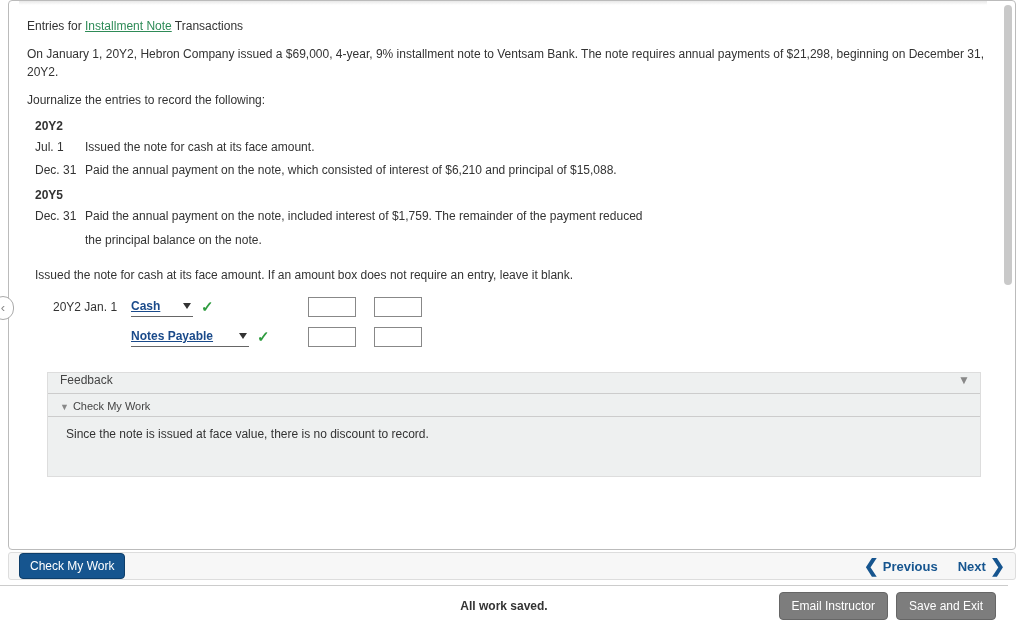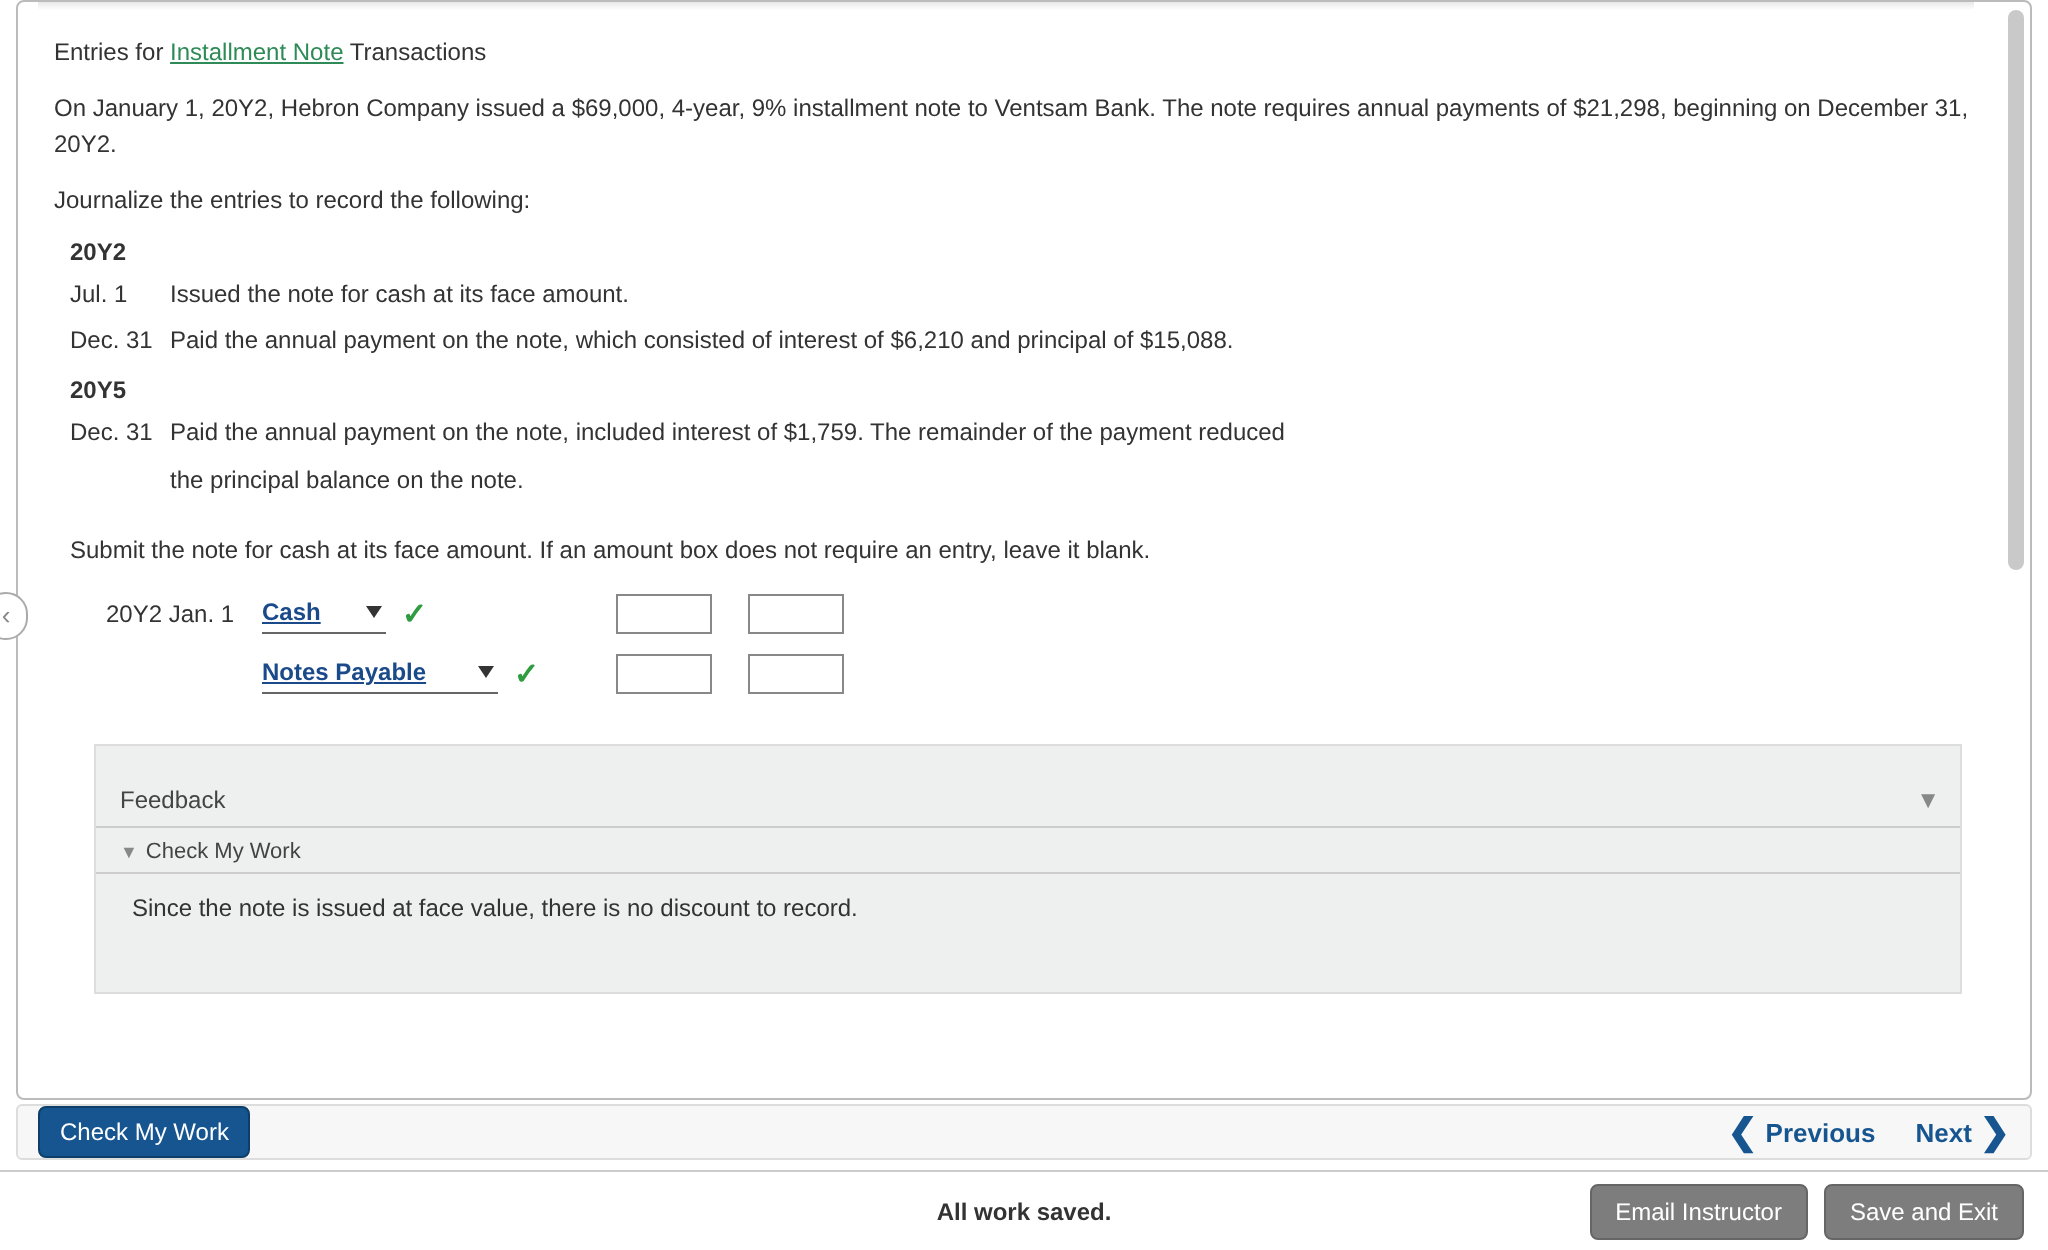--- a/index.html
+++ b/index.html
@@ -22,31 +22,31 @@
   .je { margin:4px 0 0 26px; }
   .je-row { display:flex; align-items:center; height:26px; gap:6px; margin-bottom:4px; }
   .je-date { width:72px; font-size:12px; }
   .sel { position:relative; display:inline-flex; align-items:center; border-bottom:1px solid #666; height:20px; padding-right:14px; }
   .sel a { color:#1a4a8a; font-weight:bold; text-decoration:underline; font-size:12px; }
   .sel .caret { position:absolute; right:2px; top:6px; width:0; height:0; border-left:4px solid transparent; border-right:4px solid transparent; border-top:6px solid #333; }
   .chk { color:#2e9c3f; font-size:15px; font-weight:bold; margin:0 2px 0 2px; }
   .amt { width:48px; height:20px; border:1px solid #888; background:#fff; }
   .pad { display:inline-block; }
   .fb-box { margin:22px 6px 0 20px; background:#eef0f0; border:1px solid #ddd; }
-  .fb-hd { display:flex; justify-content:space-between; align-items:center; padding:20px 10px 6px 12px; border-bottom:1px solid #ccc; font-size:12px; color:#444;gap:28px; }
+  .fb-hd { display:flex; justify-content:space-between; align-items:center; padding:0 10px 6px 12px; border-bottom:1px solid #ccc; font-size:12px; color:#444;gap:28px; }
   .fb-caret { color:#888; font-size:12px; }
   .cmw { padding:6px 12px 4px 12px; font-size:11px; color:#444; border-bottom:1px solid #ccc; }
   .cmw .dtri { color:#888; font-size:9px; margin-right:4px; }
   .fb-body { padding:10px 12px 35px 18px; font-size:12px; }
   .navbar { position:absolute; left:8px; right:8px; bottom:45px; height:28px; background:#f7f7f7; border:1px solid #ddd; border-radius:3px; display:flex; align-items:center; justify-content:space-between; padding:0 10px; }
   .btn-blue { background:#16558f; color:#fff; border-radius:4px; padding:5px 10px; font-size:12px; border:1px solid #0e3e6a; cursor:pointer; }
   .nav-right { display:flex; align-items:center; gap:20px; }
   .nav-link { color:#16558f; font-weight:bold; font-size:13px; display:flex; align-items:center; gap:4px; cursor:pointer; }
   .chev { font-size:18px; font-weight:bold; }
-  .botbar { position:absolute; left:0; right:0; bottom:0; height:40px; background:#fff; border-top:1px solid #ccc; display:flex; align-items:center; justify-content:flex-end; padding:0 12px; gap:8px; }
+  .botbar { position:absolute; left:0; right:16px; bottom:0; height:40px; background:#fff; border-top:1px solid #ccc; display:flex; align-items:center; justify-content:flex-end; padding:0 12px; gap:8px; }
   .saved { position:absolute; left:0; right:0; text-align:center; font-weight:bold; font-size:12px; color:#333; pointer-events:none; }
   .btn-grey { background:#7d7d7d; color:#fff; border-radius:4px; padding:6px 12px; font-size:12px; border:1px solid #666; cursor:pointer; }
   .boxshadow-top { position:absolute; left:10px; right:28px; top:0; height:4px; background:linear-gradient(#e8e8e8, transparent); pointer-events:none; }
 </style>
 </head>
 <body>
 
 <div class="page">
   <div class="main-wrap">
     <div class="boxshadow-top"></div>
@@ -65,21 +65,21 @@
       </div>
       <div class="ev">
         <span class="d">Dec. 31</span><span class="t">Paid the annual payment on the note, which consisted of interest of $6,210 and principal of $15,088.</span>
       </div>
       <div class="year-row">20Y5</div>
       <div class="ev">
         <span class="d">Dec. 31</span><span class="t">Paid the annual payment on the note, included interest of $1,759. The remainder of the payment reduced</span>
       </div>
       <div class="ev hang">the principal balance on the note.</div>
 
-      <div class="instruct">Submit the note for cash at its face amount. If an amount box does not require an entry, leave it blank.</div>
+      <div class="instruct">Issued the note for cash at its face amount. If an amount box does not require an entry, leave it blank.</div>
 
       <div class="je">
         <div class="je-row">
           <span class="je-date">20Y2 Jan. 1</span>
           <span class="sel" style="width:62px;">
             <a>Cash</a>
               <span class="caret"></span>
           </span>
           <span class="chk">✓</span>
           <span class="pad" style="width:80px;"></span>

